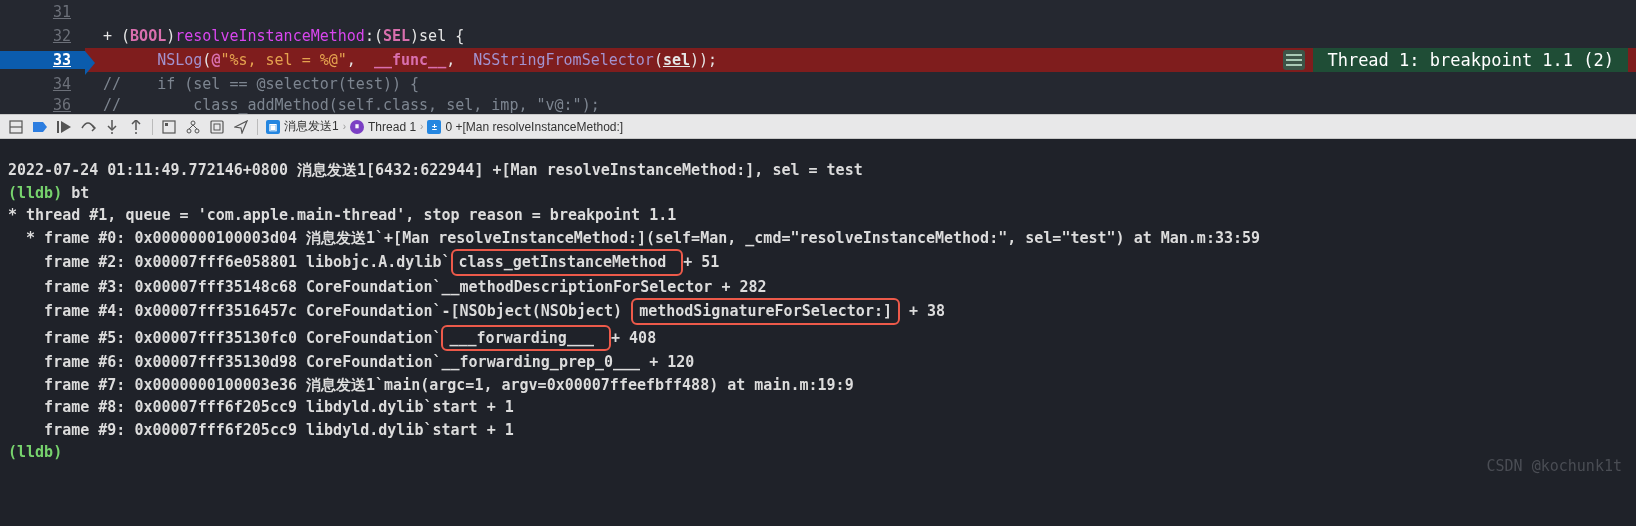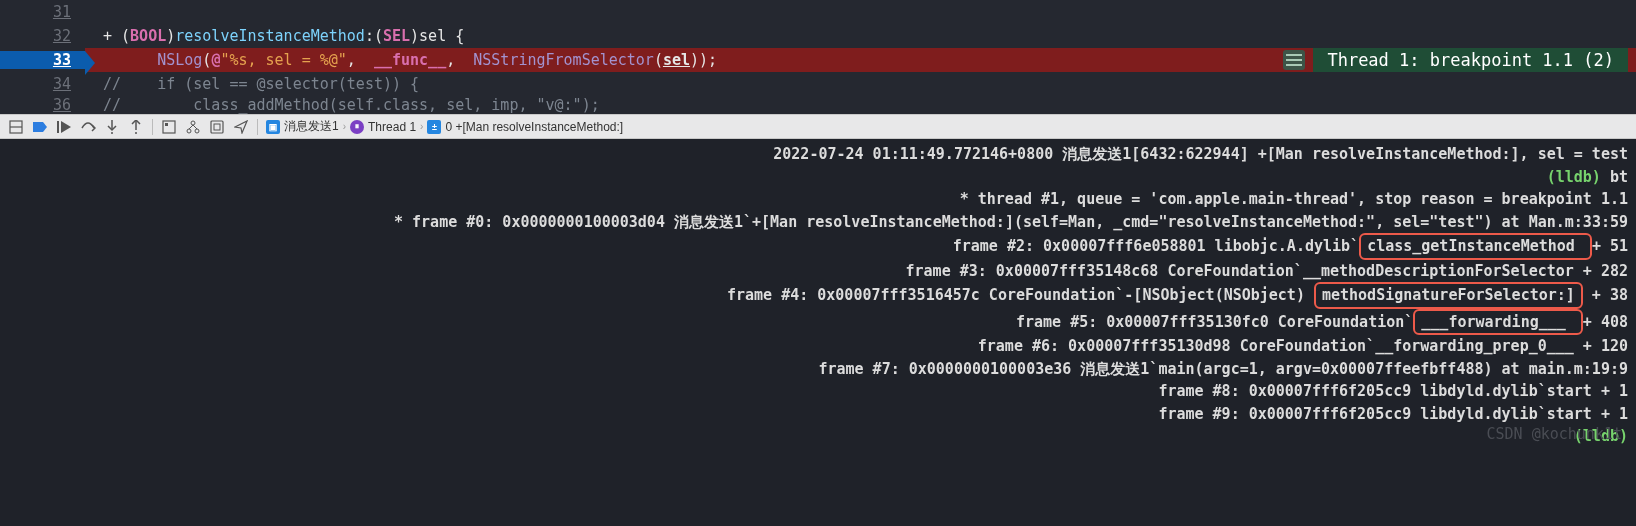--- a/index.html
+++ b/index.html
@@ -49,21 +49,21 @@
       padding-left: 18px;
       white-space: pre;
       flex: 1;
       display: flex;
       align-items: center;
     }
     .kw-pink { color: #d96fae; font-weight: 600; }
     .str-orange { color: #e5a24f; }
     .text-white { color: #e6e6e6; }
     .comment { color: #7d8590; }
-    .ident-teal { color: #7dd3fc; }
+    .ident-teal { color: #d946ef; }
     .ident-purple { color: #a393d0; }
     .underline { text-decoration: underline; }
     
     .breakpoint-badge {
       margin-left: auto;
       display: flex;
       align-items: center;
       gap: 8px;
       padding-right: 8px;
     }
@@ -126,25 +126,24 @@
       font-size: 9px;
       color: #fff;
       font-weight: bold;
     }
     .crumb-icon.blue { background: #2486e0; }
     .crumb-icon.purple { background: #7b3fc4; border-radius: 50%; }
 
     .console {
       background: #1f2229;
       color: #dcdcdc;
-      padding: 4px 8px;
+      padding: 20px 8px;
       font-weight: 600;
       line-height: 1.5;
       position: relative;
-      text-align: right;
     }
     .console-line { white-space: pre; }
     .lldb-prompt { color: #77d36d; }
     .highlight-box {
       border: 2.5px solid #ed5a4a;
       border-radius: 6px;
       padding: 0 6px;
       display: inline-block;
     }
     .watermark {

